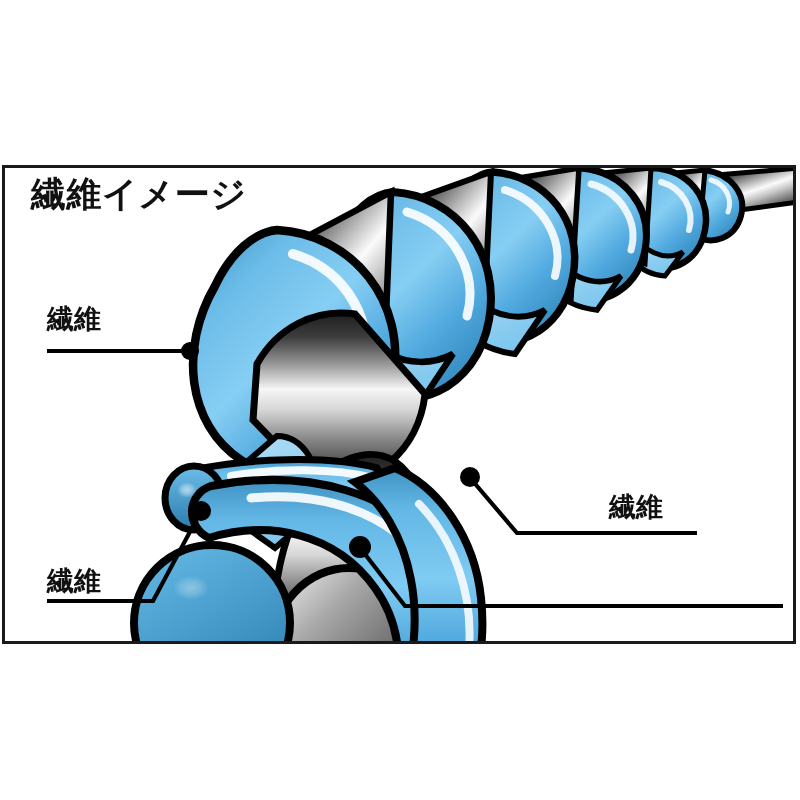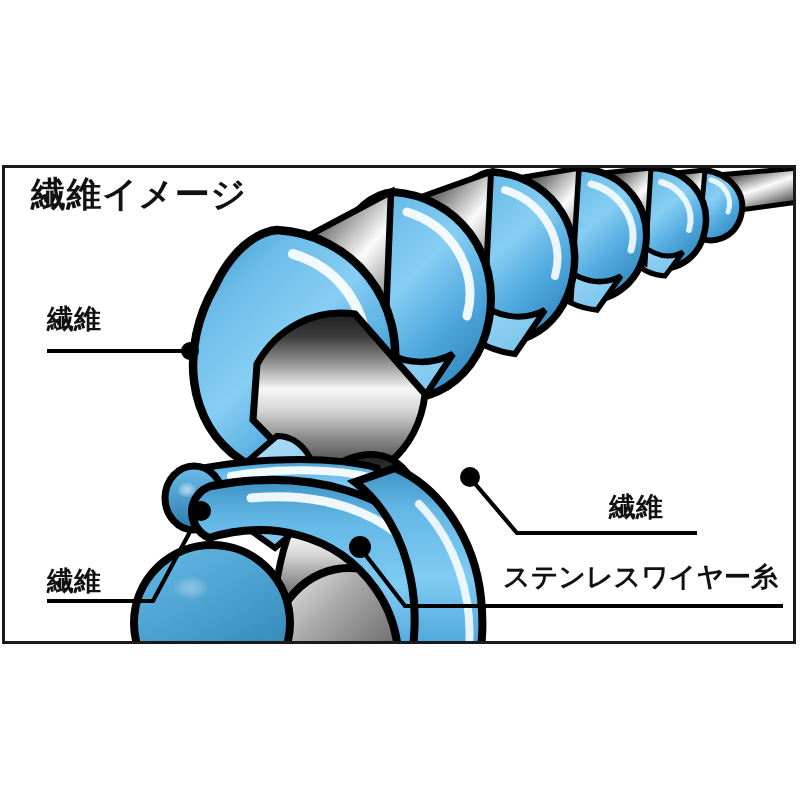--- a/index.html
+++ b/index.html
@@ -251,16 +251,15 @@
     </svg>
 
     <div class="lbl" id="title-text">繊維イメージ</div>
 
     <div class="lbl" id="label-fiber-left-text">繊維</div>
 
     <div class="lbl" id="label-fiber-bottom-text">繊維</div>
 
     <div class="lbl" id="label-fiber-right-text">繊維</div>
 
-    <div class="lbl" id="label-wire-text">ステンレスワイヤー糸</div>
 
   </div>
 </div>
 
 </body></html>

